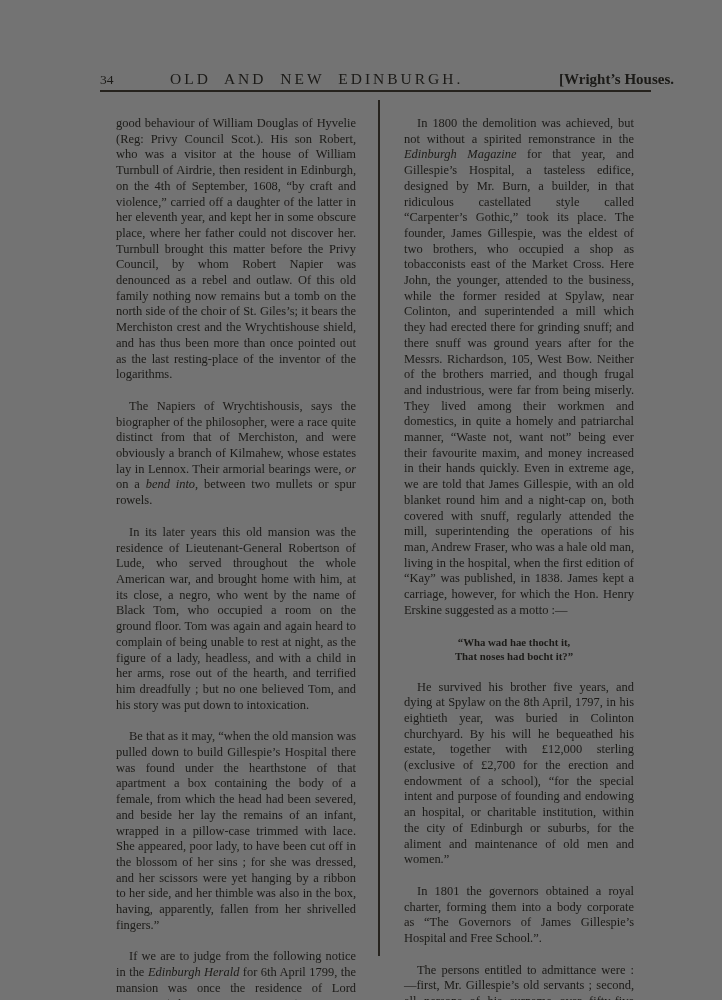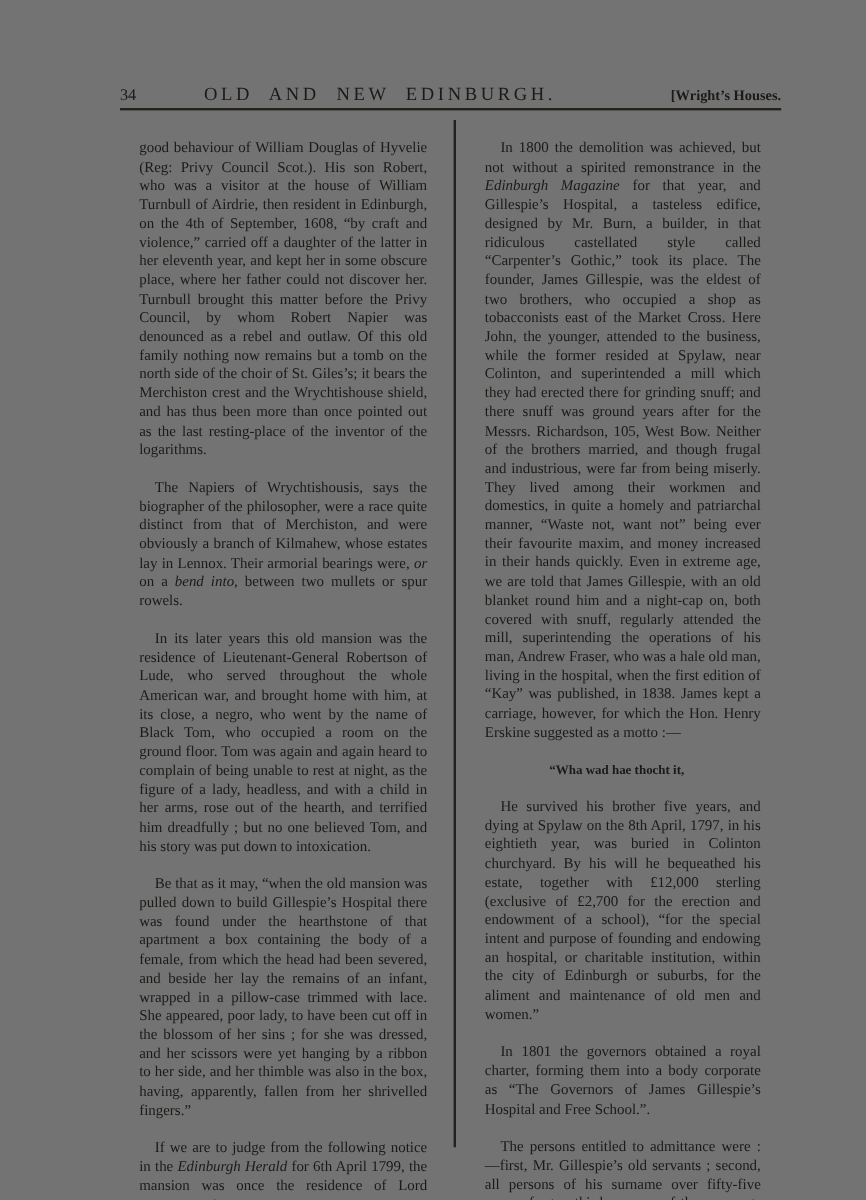--- a/index.html
+++ b/index.html
@@ -5,21 +5,21 @@
   html,body{margin:0;padding:0;}
   body{width:722px;height:1000px;background:#f4f3ef;}
   .page{
     position:relative;width:722px;height:1000px;background:#737373;
     font-family:"Liberation Serif","DejaVu Serif",serif;color:#1b1a17;
     overflow:hidden;
   }
   .header{position:absolute;left:100px;top:70px;width:551px;display:flex;align-items:baseline;}
   .page-number{width:70px;font-size:13.5px;text-align:left;}
   .title{flex:1;font-size:15.5px;letter-spacing:3px;word-spacing:7px;white-space:nowrap;}
-  .margin-note{width:92px;text-align:right;font-size:12px;font-weight:700;white-space:nowrap;}
+  .margin-note{width:92px;text-align:right;font-size:15px;font-weight:700;white-space:nowrap;}
   .rule{position:absolute;left:100px;top:90px;width:551px;height:2px;background:#25221d;}
   .cols{position:absolute;left:100px;top:100px;width:551px;display:flex;align-items:flex-start;}
   .col{text-align:justify;font-size:12.45px;line-height:15.7px;}
   .col-left{width:272px;}
   .col-right{width:262px;}
   .divider{width:2px;height:856px;background:#25221d;margin-left:6px;margin-right:8px;flex:none;}
   .col p{margin:16px;text-align:justify;}
   .col p.indent{text-indent:13px;}
   .col em{font-style:italic;}
   .verse{text-align:center;font-size:10.8px;font-weight:700;line-height:14.5px;margin:7px 10px 3px 0;}
@@ -40,20 +40,21 @@
         <p class="indent"><span>The Napiers of Wrychtishousis, says the biographer of the philosopher, were a race quite distinct from that of Merchiston, and were obviously a branch of Kilmahew, whose estates lay in Lennox. Their armorial bearings were, </span><em>or</em><span> on a </span><em>bend into</em><span>, between two mullets or spur rowels.</span></p>
         <p class="indent"><span>In its later years this old mansion was the residence of Lieutenant-General Robertson of Lude, who served throughout the whole American war, and brought home with him, at its close, a negro, who went by the name of Black Tom, who occupied a room on the ground floor.  Tom was again and again heard to complain of being unable to rest at night, as the figure of a lady, headless, and with a child in her arms, rose out of the hearth, and terrified him dreadfully ; but no one believed Tom, and his story was put down to intoxication.</span></p>
         <p class="indent"><span>Be that as it may, “when the old mansion was pulled down to build Gillespie’s Hospital there was found under the hearthstone of that apartment a box containing the body of a female, from which the head had been severed, and beside her lay the remains of an infant, wrapped in a pillow-case trimmed with lace.  She appeared, poor lady, to have been cut off in the blossom of her sins ; for she was dressed, and her scissors were yet hanging by a ribbon to her side, and her thimble was also in the box, having, apparently, fallen from her shrivelled fingers.”</span></p>
         <p class="indent"><span>If we are to judge from the following notice in the </span><em>Edinburgh Herald</em><span> for 6th April 1799, the mansion was once the residence of Lord Barganie (whose peerage is extinct), as we are told that by Gillespie’s trustees, “Barganie House, at the Wrights Houses, has been purchased, with upwards of six acres of ground, where this hospital is to be erected.  The situation is very judiciously chosen; it is elevated, dry, and healthy.”</span></p>
       </div>
     <div class="divider"></div>
     <div class="col col-right" id="col-right">
         <p class="indent"><span>In 1800 the demolition was achieved, but not without a spirited remonstrance in the </span><em>Edinburgh Magazine</em><span> for that year, and Gillespie’s Hospital, a tasteless edifice, designed by Mr. Burn, a builder, in that ridiculous castellated style called “Carpenter’s Gothic,” took its place.  The founder, James Gillespie, was the eldest of two brothers, who occupied a shop as tobacconists east of the Market Cross.  Here John, the younger, attended to the business, while the former resided at Spylaw, near Colinton, and superintended a mill which they had erected there for grinding snuff; and there snuff was ground years after for the Messrs. Richardson, 105, West Bow.  Neither of the brothers married, and though frugal and industrious, were far from being miserly.  They lived among their workmen and domestics, in quite a homely and patriarchal manner, “Waste not, want not” being ever their favourite maxim, and money increased in their hands quickly.  Even in extreme age, we are told that James Gillespie, with an old blanket round him and a night-cap on, both covered with snuff, regularly attended the mill, superintending the operations of his man, Andrew Fraser, who was a hale old man, living in the hospital, when the first edition of “Kay” was published, in 1838. James kept a carriage, however, for which the Hon. Henry Erskine suggested as a motto :—</span></p>
         <div class="verse">
           <div>“Wha wad hae thocht it,</div>
+          <div>That noses had bocht it?”</div>
         </div>
         <p class="indent"><span>He survived his brother five years, and dying at Spylaw on the 8th April, 1797, in his eightieth year, was buried in Colinton churchyard.  By his will he bequeathed his estate, together with £12,000 sterling (exclusive of £2,700 for the erection and endowment of a school), “for the special intent and purpose of founding and endowing an hospital, or charitable institution, within the city of Edinburgh or suburbs, for the aliment and maintenance of old men and women.”</span></p>
         <p class="indent"><span>In 1801 the governors obtained a royal charter, forming them into a body corporate as “The Governors of James Gillespie’s Hospital and Free School.”.</span></p>
         <p class="indent"><span>The persons entitled to admittance were :—first, Mr. Gillespie’s old servants ; second, all persons of his surname over fifty-five years of age ; third, persons of the same age belonging to Edinburgh and Leith, failing whom, from all other parts of Midlothian.  None were to be admitted who had private resources, or were otherwise than “decent, godly, and well-behaved men and women.”</span></p>
         <p class="indent"><span>In the Council-room of the hospital—from which the school was built apart—is an excellent</span></p>
       </div>
   </div>
 </div>
 
 </body></html>

